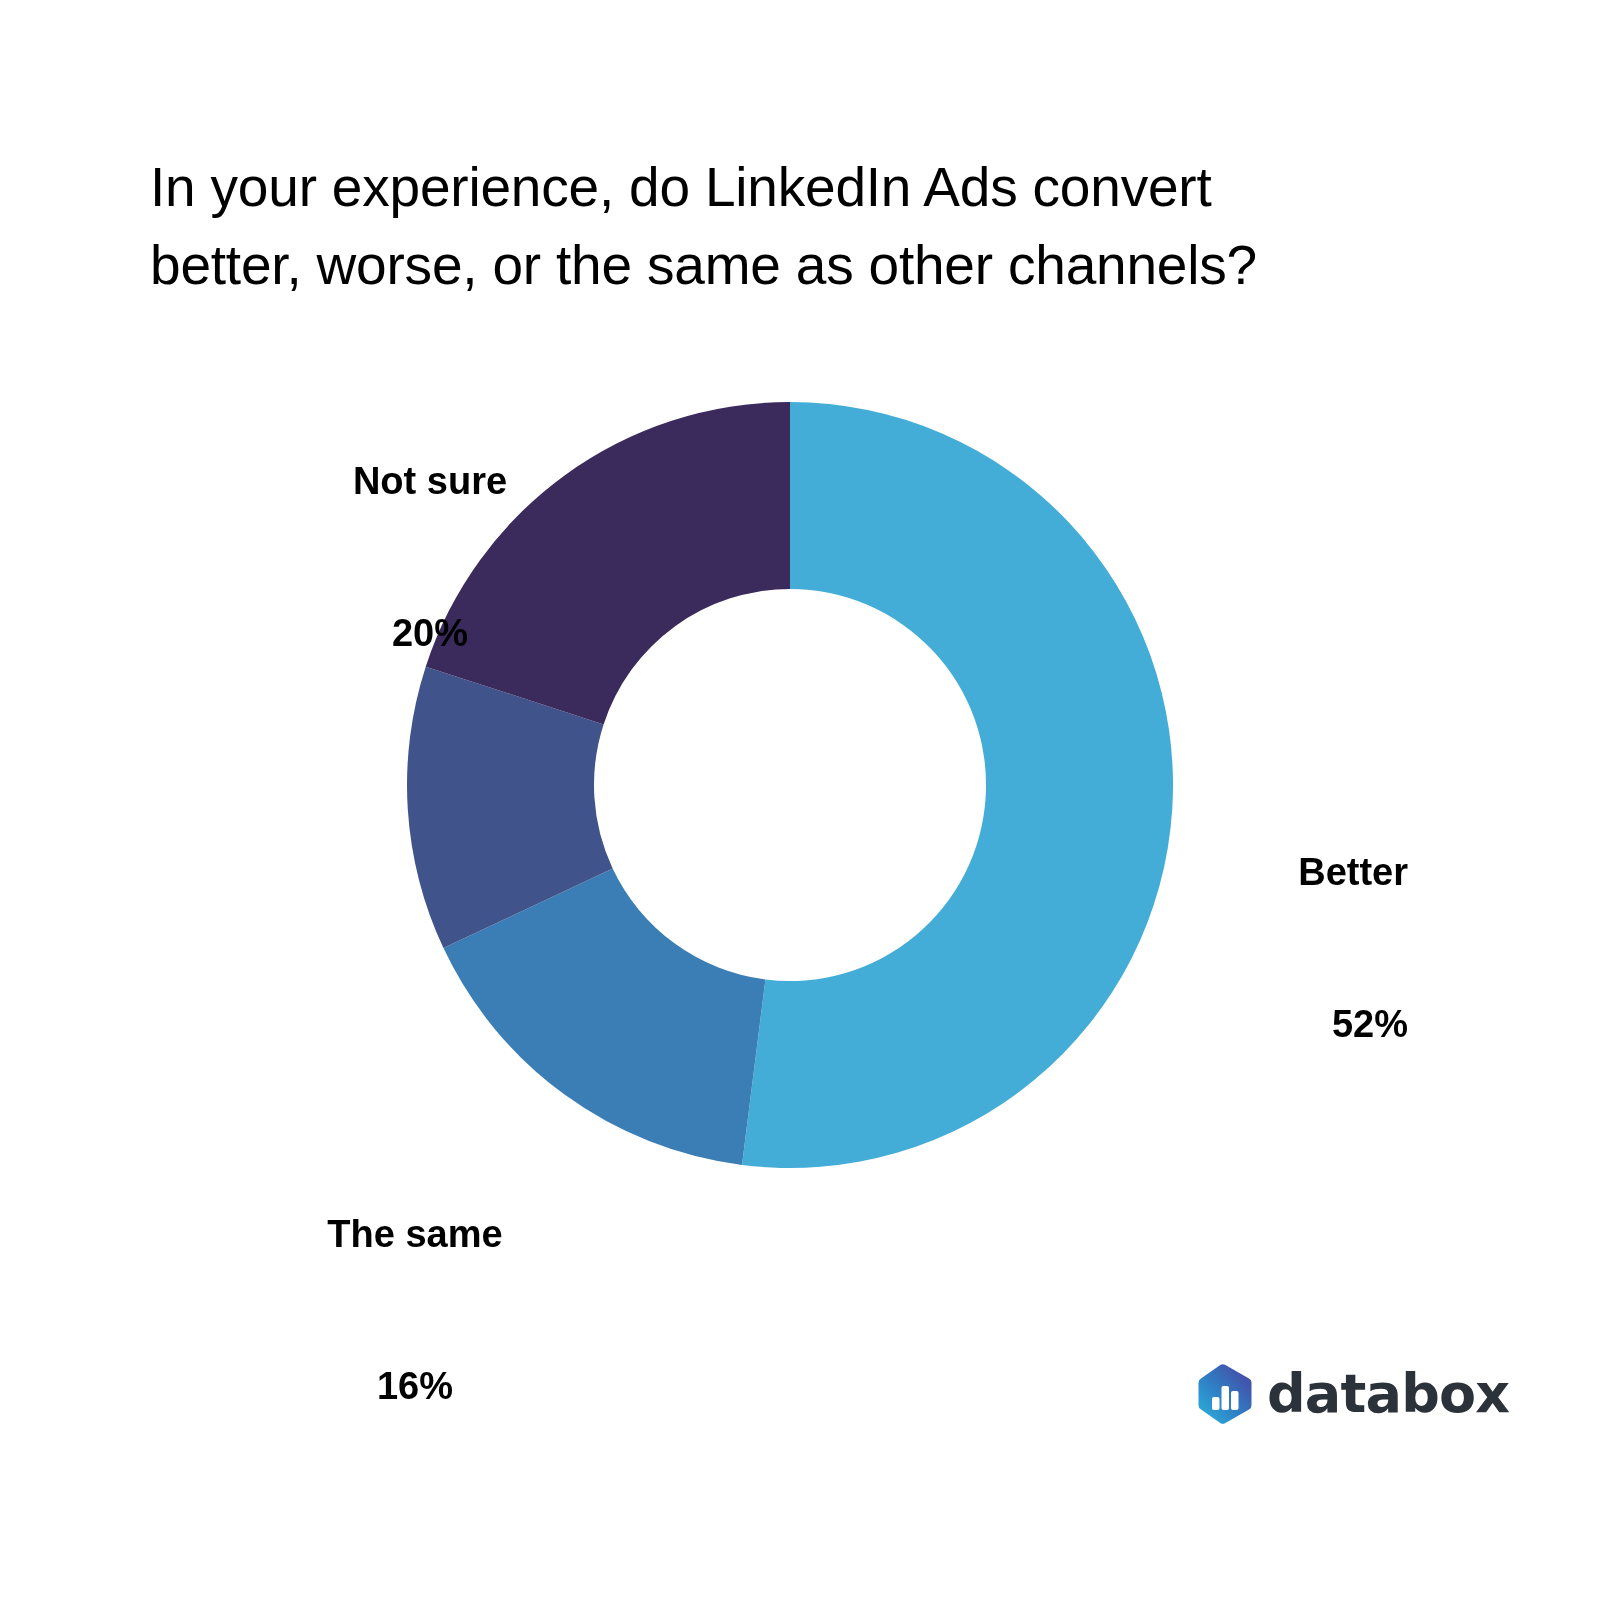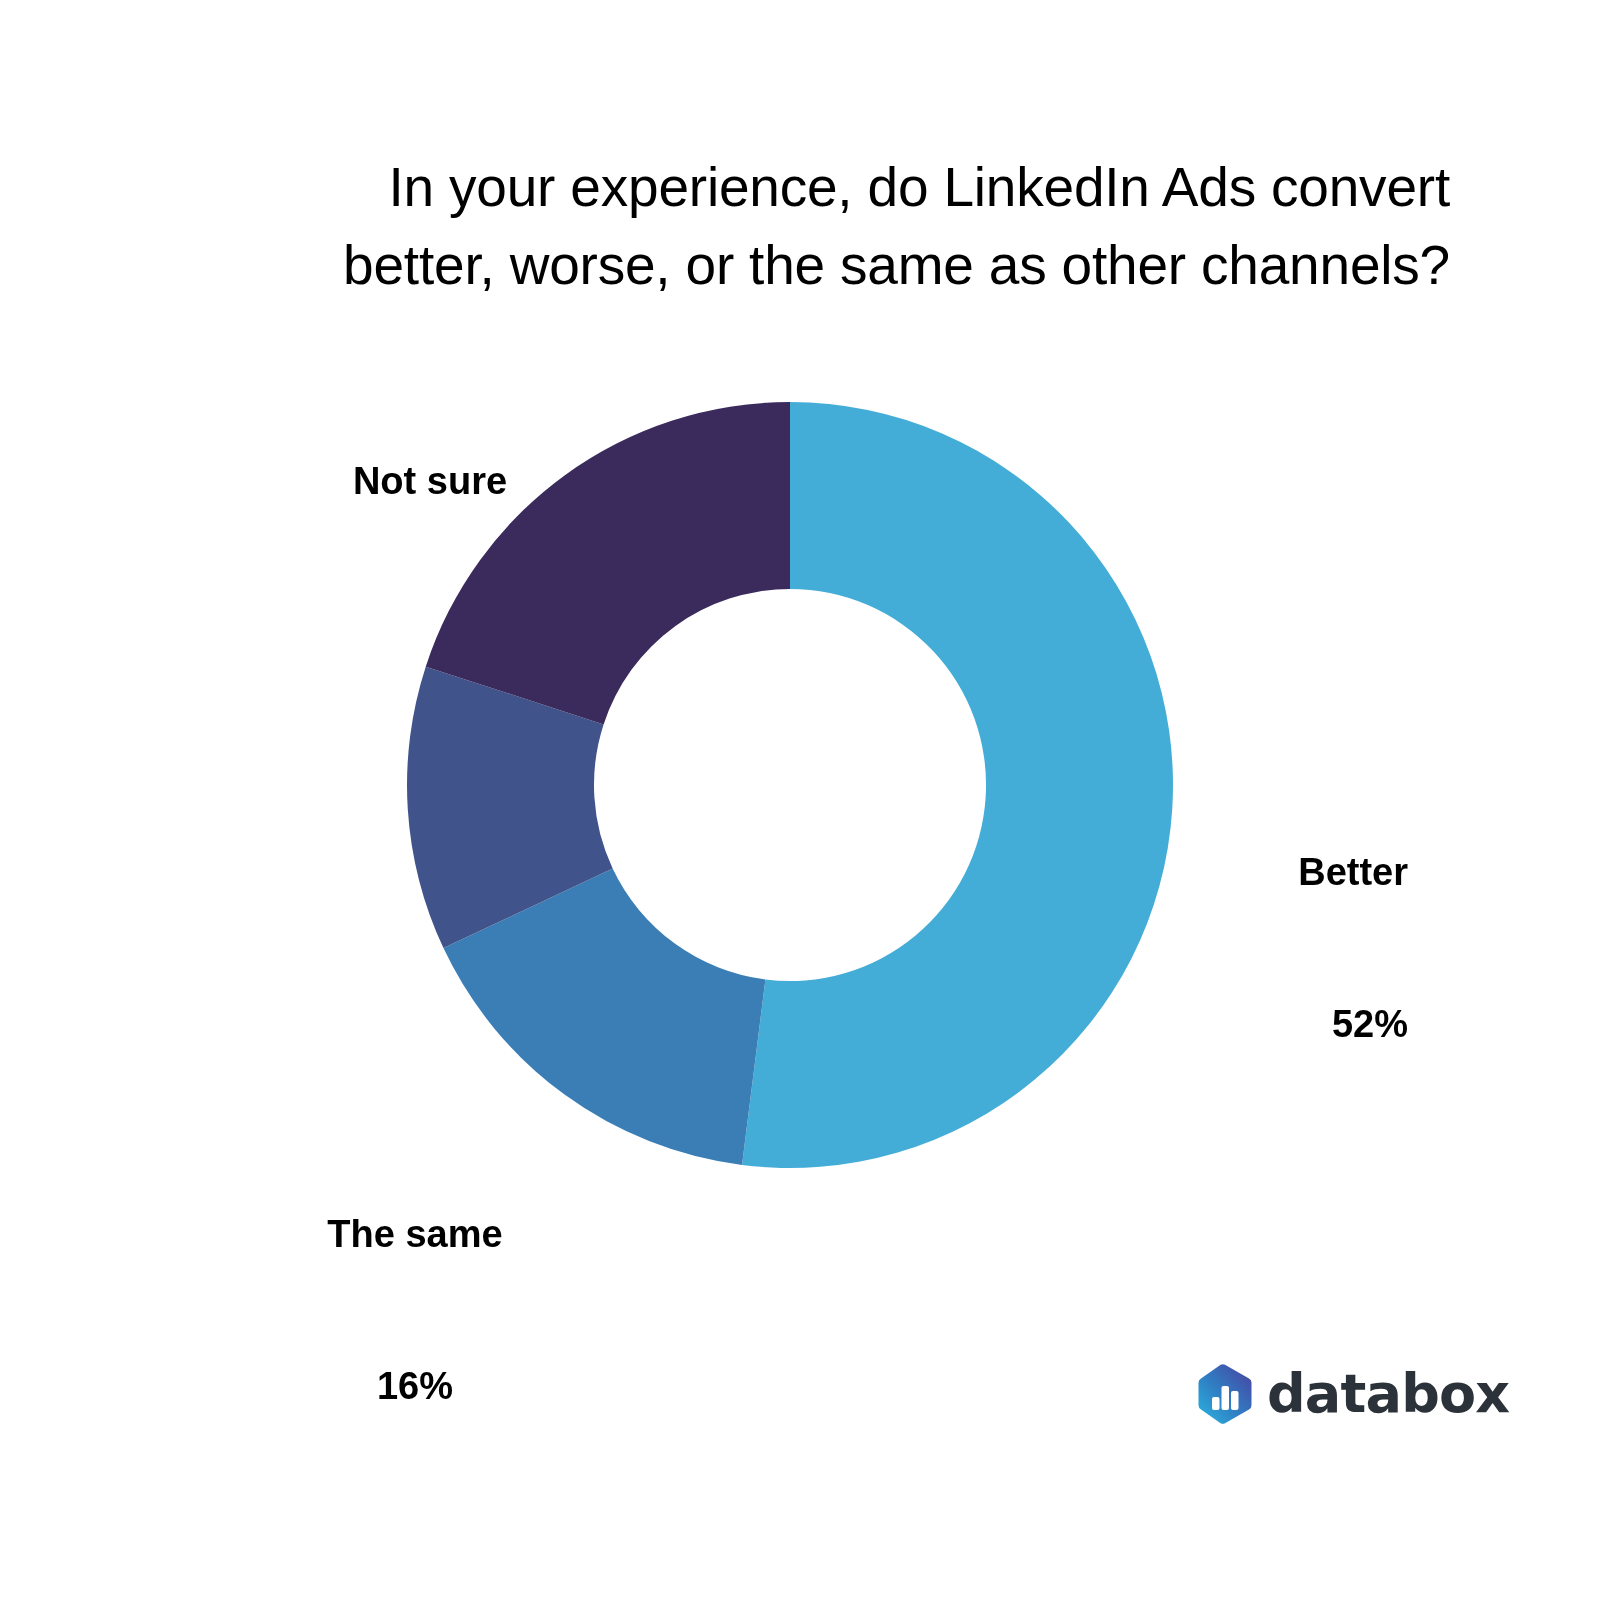--- a/index.html
+++ b/index.html
@@ -22,21 +22,21 @@
     height: 1600px;
     background: #ffffff;
   }
 
   
   .chart-title {
     position: absolute;
     left: 150px;
     top: 148px;
     width: 1300px;
-    text-align: right;
+    text-align: left;
     font-size: 55px;
     line-height: 1.42;
     font-weight: 400;
     color: #000000;
     letter-spacing: -0.2px;
     white-space: pre-line;
   }
 
   
   .donut-wrap {
@@ -138,20 +138,21 @@
   </div>
 
   <div class="slice-label lbl-thesame">
     <span class="lbl-name">The same</span>
     <span class="lbl-val">16%</span>
   </div>
 
 
   <div class="slice-label lbl-notsure">
     <span class="lbl-name">Not sure</span>
+    <span class="lbl-val">20%</span>
   </div>
 
   <div class="brand">
     <svg class="brand-mark" viewBox="0 0 56 62">
       <defs>
         <linearGradient id="dbx-grad" x1="0" y1="1" x2="1" y2="0">
           <stop offset="0%" stop-color="#2ab7e0"></stop>
           <stop offset="45%" stop-color="#2f7fc4"></stop>
           <stop offset="100%" stop-color="#4a3f9e"></stop>
         </linearGradient>

